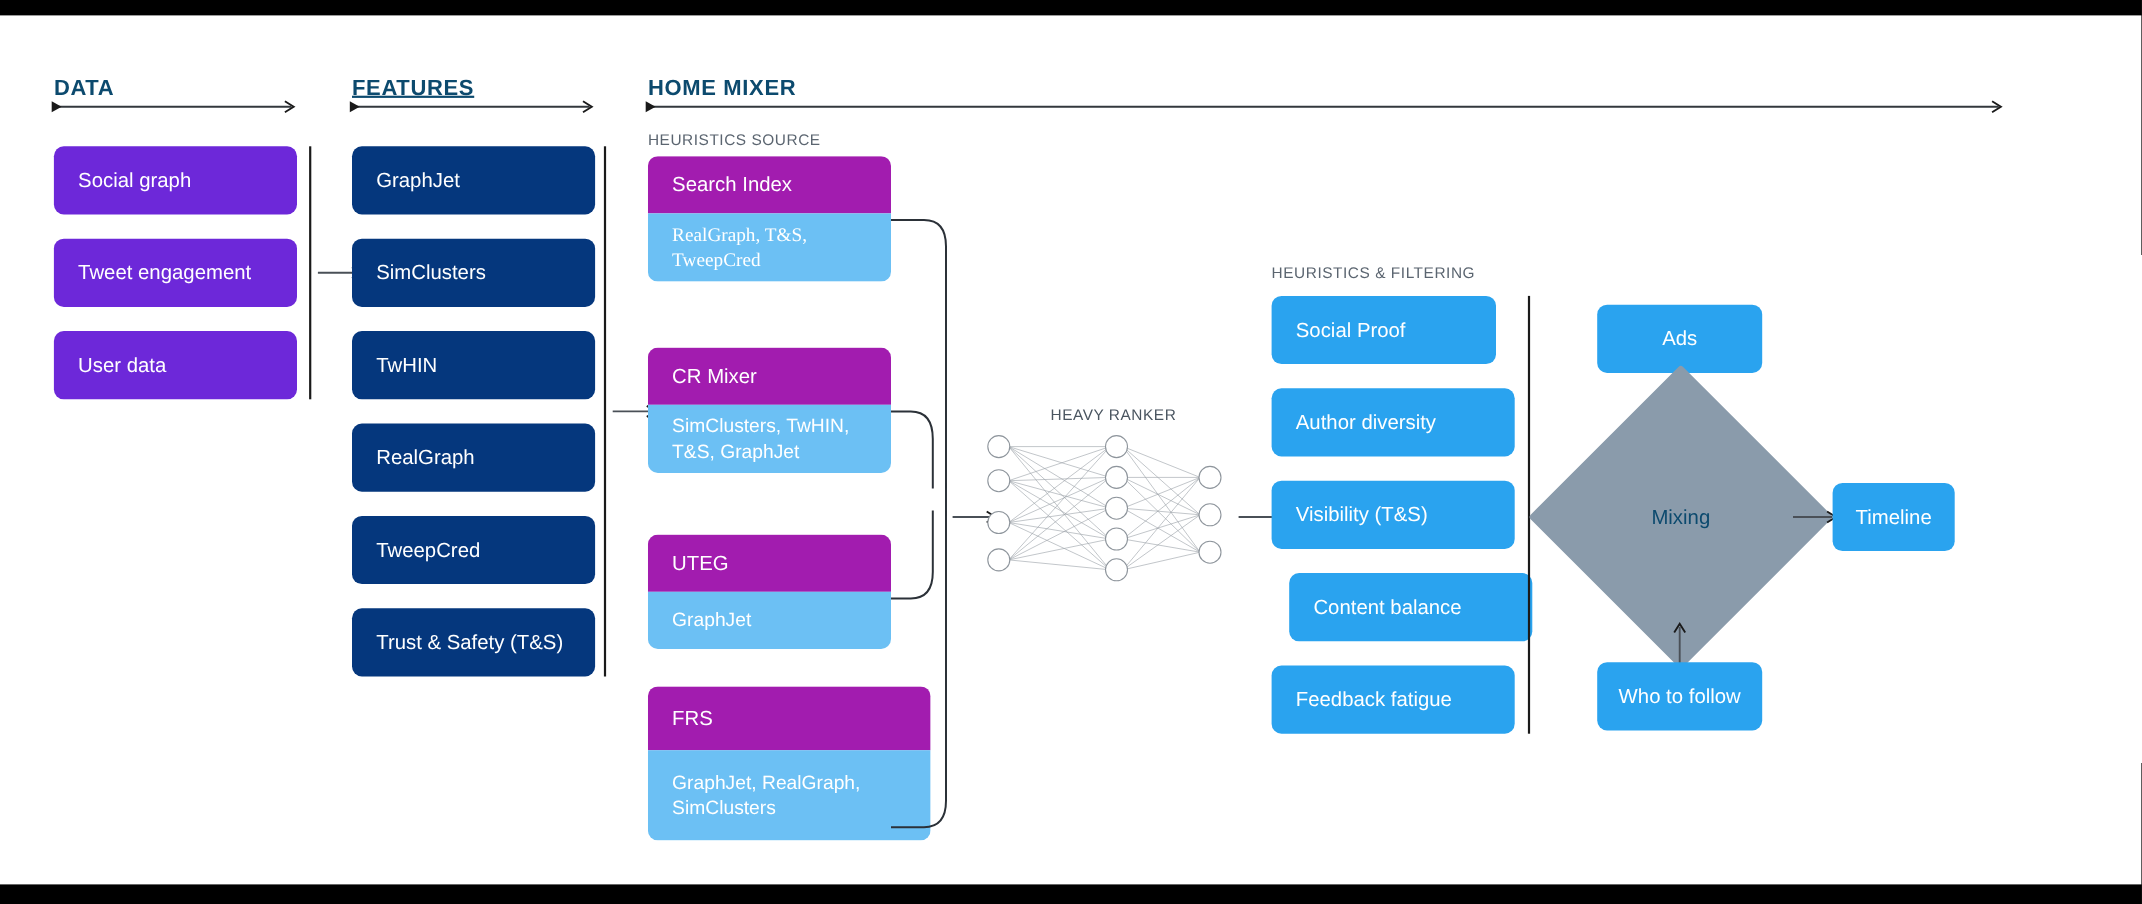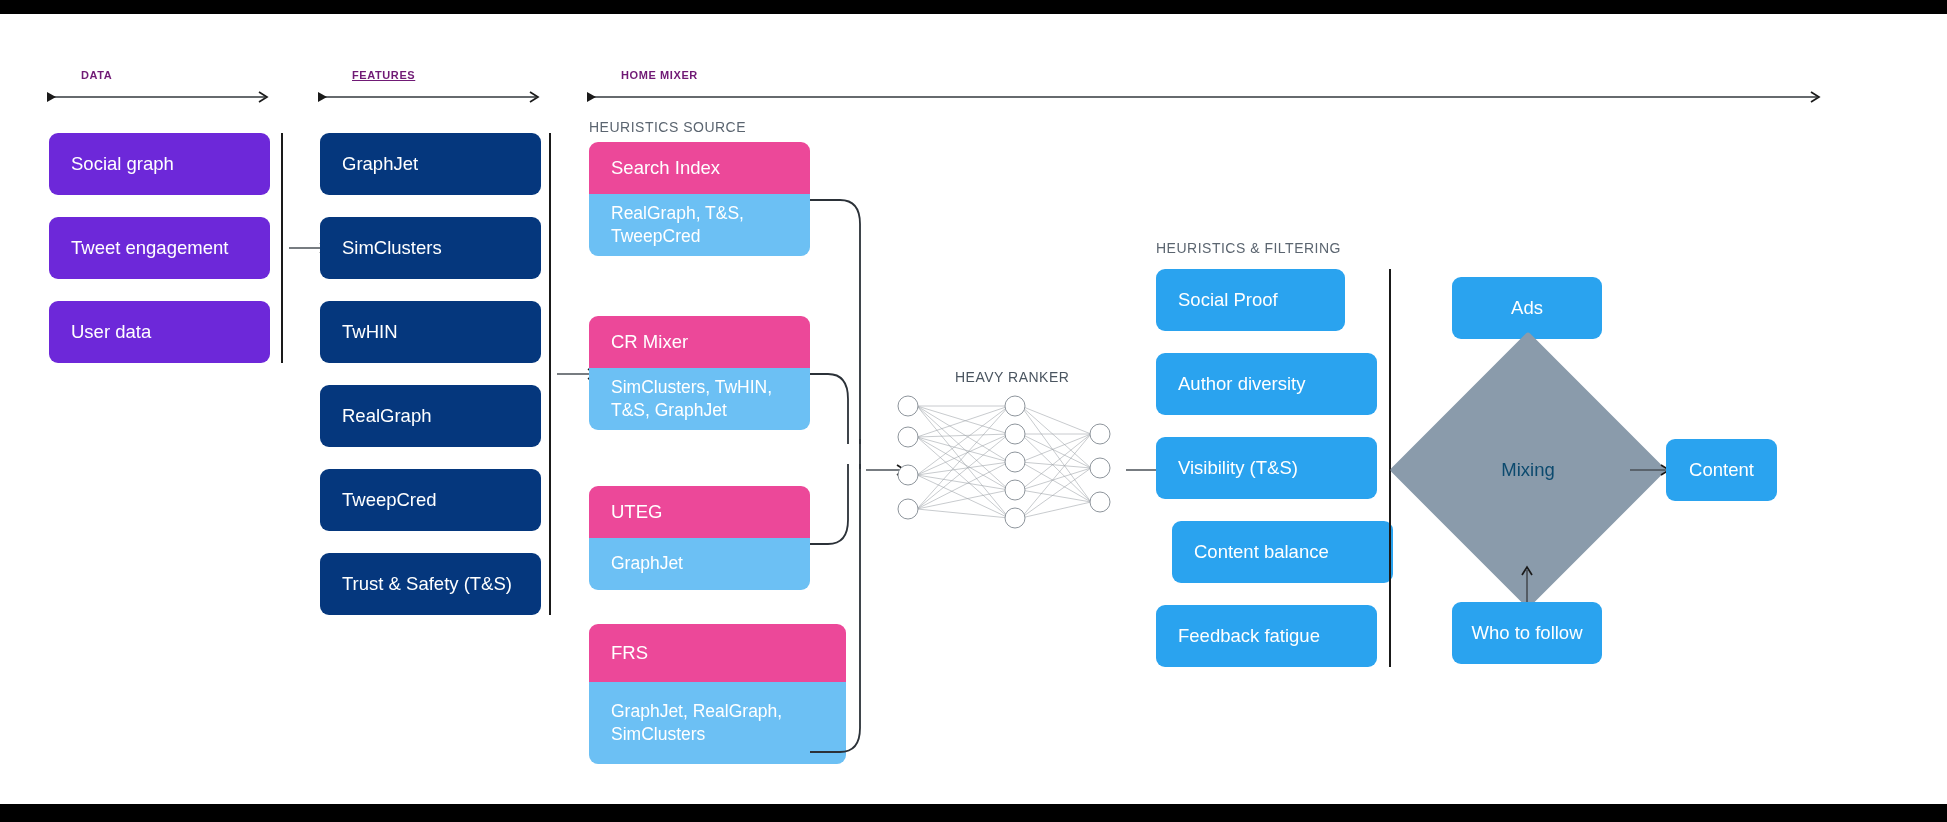--- a/index.html
+++ b/index.html
@@ -2,33 +2,33 @@
 <html><head>
 <meta charset="utf-8">
 <style>
   html,body{margin:0;padding:0;background:#000;}
   body{font-family:"Liberation Sans",sans-serif;}
   #page{position:relative;width:1947px;height:822px;background:#000;overflow:hidden;}
   #canvas{position:absolute;left:0;top:14px;width:1947px;height:790px;background:#fff;}
   .abs{position:absolute;}
 
   
-  .sec-title{font-size:11px;font-weight:bold;letter-spacing:.6px;color:#701a75;white-space:nowrap;margin-left:32px;}
+  .sec-title{font-size:20px;font-weight:bold;letter-spacing:.6px;color:#0c4a6e;white-space:nowrap;}
   .sec-sub{font-size:14px;letter-spacing:.5px;color:#5b6570;white-space:nowrap;}
 
   
   .box{border-radius:9px;display:flex;align-items:center;box-sizing:border-box;padding:0 22px;color:#fff;font-size:18.5px;}
   .box.data{background:#6d28d9;}
   .box.feature{background:#05377d;}
   .box.heur{background:#2aa3ef;}
   .box.plain{background:#2aa3ef;justify-content:center;padding:0 10px;}
 
   
   .cs{border-radius:9px;overflow:hidden;display:flex;flex-direction:column;}
-  .cs-head{background:#ec4899;color:#fff;font-size:18.5px;display:flex;align-items:center;padding:14px 22px;box-sizing:border-box;}
+  .cs-head{background:#a21caf;color:#fff;font-size:18.5px;display:flex;align-items:center;padding:14px 22px;box-sizing:border-box;}
   .cs-body{background:#6cc0f4;color:#fff;font-size:17.5px;display:flex;align-items:center;padding:0 22px;box-sizing:border-box;line-height:1.33;}
 
   
   .diamond{width:196px;height:196px;background:#8a9bab;transform:rotate(45deg);border-radius:3px;}
   .diamond-label{color:#0c4a6e;font-size:18.5px;}
 
   .vline{background:#1a1a1a;width:1.6px;}
   .nn-title{font-size:14px;letter-spacing:.5px;color:#4a5560;white-space:nowrap;}
   svg{display:block;overflow:visible;}
 </style>
@@ -97,21 +97,21 @@
     <div class="abs vline" style="left:549px;top:119px;height:482px;"></div>
     <svg class="abs" style="left:557px;top:354px;" width="44" height="12">
       <line x1="0" y1="6" x2="36" y2="6" stroke="#4a5057" stroke-width="1.7"></line>
       <polyline points="31,1 39,6 31,11" fill="none" stroke="#1a1a1a" stroke-width="1.7"></polyline>
     </svg>
 
     <div class="abs sec-sub" style="left:589px;top:105px;">HEURISTICS SOURCE</div>
 
     <div class="abs cs" style="left:589px;top:128px;width:221px;height:114px;">
       <div class="cs-head" style="height:52px;">Search Index</div>
-      <div class="cs-body" style="height:62px;white-space:pre-line;">RealGraph, T&amp;S,
+      <div class="cs-body" style="height:62px;white-space:pre-line;font-family:Liberation Serif, serif;">RealGraph, T&amp;S,
 TweepCred</div>
     </div>
 
     <div class="abs cs" style="left:589px;top:302px;width:221px;height:114px;">
       <div class="cs-head" style="height:52px;">CR Mixer</div>
       <div class="cs-body" style="height:62px;white-space:pre-line;">SimClusters, TwHIN,
 T&amp;S, GraphJet</div>
     </div>
 
     <div class="abs cs" style="left:589px;top:472px;width:221px;height:104px;">
@@ -190,21 +190,21 @@
           <circle cx="205" cy="76" r="10"></circle>
           <circle cx="205" cy="110" r="10"></circle>
       </g>
     </svg>
     <svg class="abs" style="left:1126px;top:450px;" width="44" height="12">
       <line x1="0" y1="6" x2="36" y2="6" stroke="#4a5057" stroke-width="1.7"></line>
       <polyline points="31,1 39,6 31,11" fill="none" stroke="#1a1a1a" stroke-width="1.7"></polyline>
     </svg>
 
     <div class="abs sec-sub" style="left:1156px;top:226px;">HEURISTICS &amp; FILTERING</div>
-    <div class="abs box heur" style="left:1156px;top:255px;width:189px;height:62px;">
+    <div class="abs box heur" style="left:1156px;top:255px;width:204px;height:62px;">
       <span>Social Proof</span>
     </div>
     <div class="abs box heur" style="left:1156px;top:339px;width:221px;height:62px;">
       <span>Author diversity</span>
     </div>
     <div class="abs box heur" style="left:1156px;top:423px;width:221px;height:62px;">
       <span>Visibility (T&amp;S)</span>
     </div>
     <div class="abs box heur" style="left:1156px;top:507px;width:221px;height:62px;margin-left:16px;">
       <span>Content balance</span>
@@ -231,21 +231,21 @@
       <div class="diamond"></div>
       <div class="abs diamond-label" style="left:0;top:0;width:196px;height:196px;display:flex;align-items:center;justify-content:center;">Mixing</div>
     </div>
 
     <svg class="abs" style="left:1630px;top:450px;" width="44" height="12">
       <line x1="0" y1="6" x2="36" y2="6" stroke="#4a5057" stroke-width="1.7"></line>
       <polyline points="31,1 39,6 31,11" fill="none" stroke="#1a1a1a" stroke-width="1.7"></polyline>
     </svg>
 
     <div class="abs box plain" style="left:1666px;top:425px;width:111px;height:62px;">
-      <span>Content</span>
+      <span>Timeline</span>
     </div>
 
     <svg class="abs" style="left:1520px;top:550px;" width="14" height="40">
       <line x1="7" y1="40" x2="7" y2="6" stroke="#4a5057" stroke-width="1.7"></line>
       <polyline points="2,11 7,3 12,11" fill="none" stroke="#1a1a1a" stroke-width="1.7"></polyline>
     </svg>
 
     <div class="abs box plain" style="left:1452px;top:588px;width:150px;height:62px;">
       <span>Who to follow</span>
     </div>

